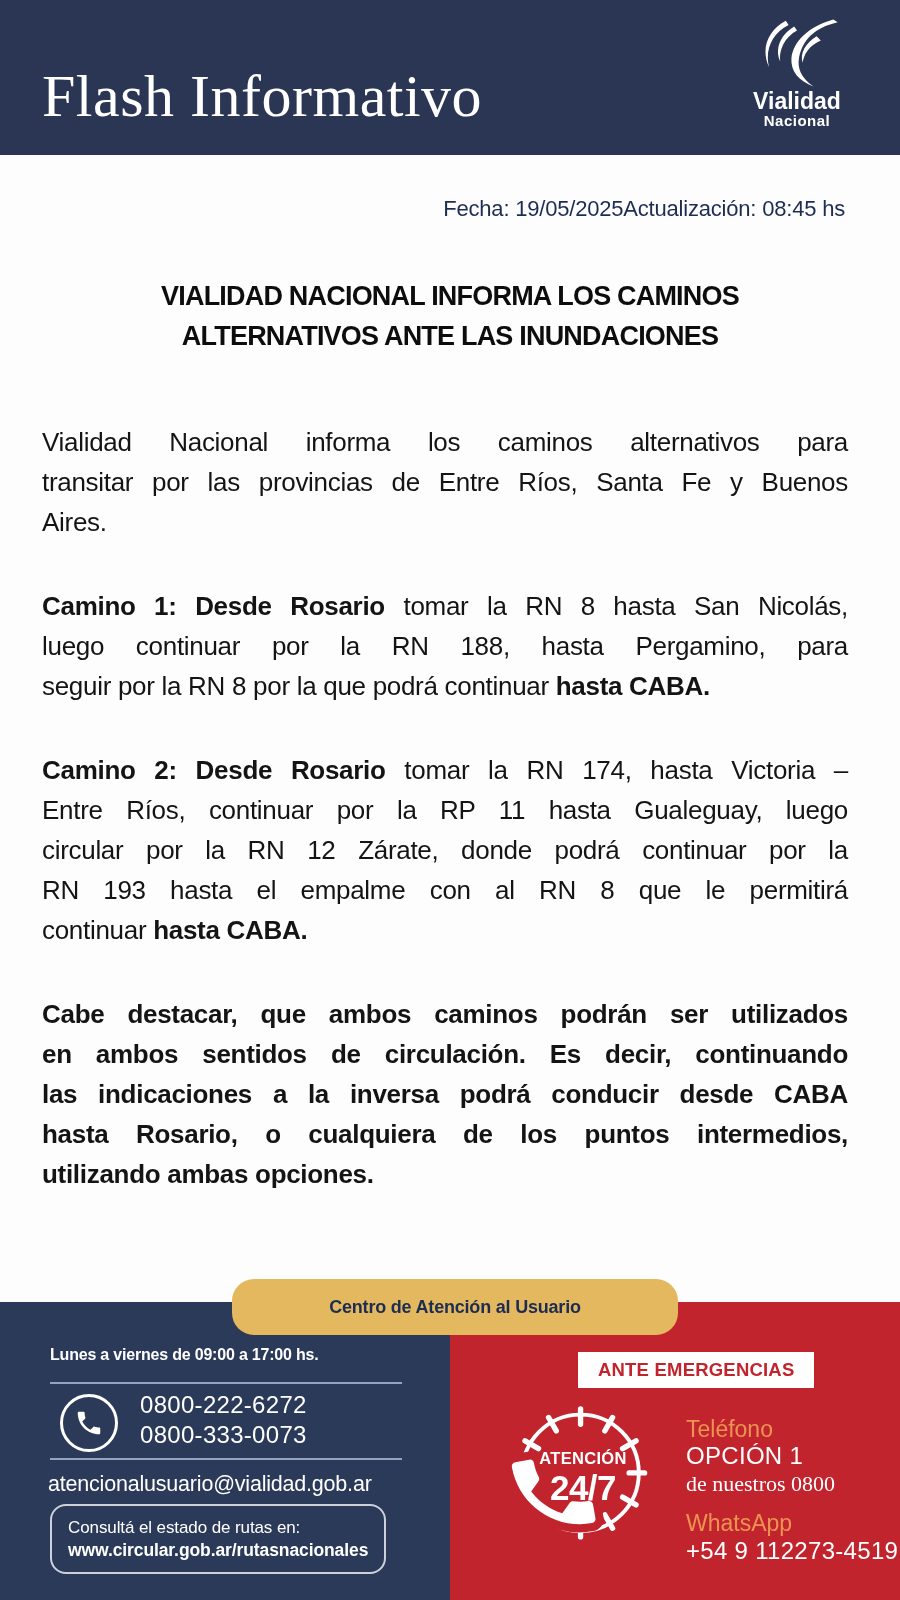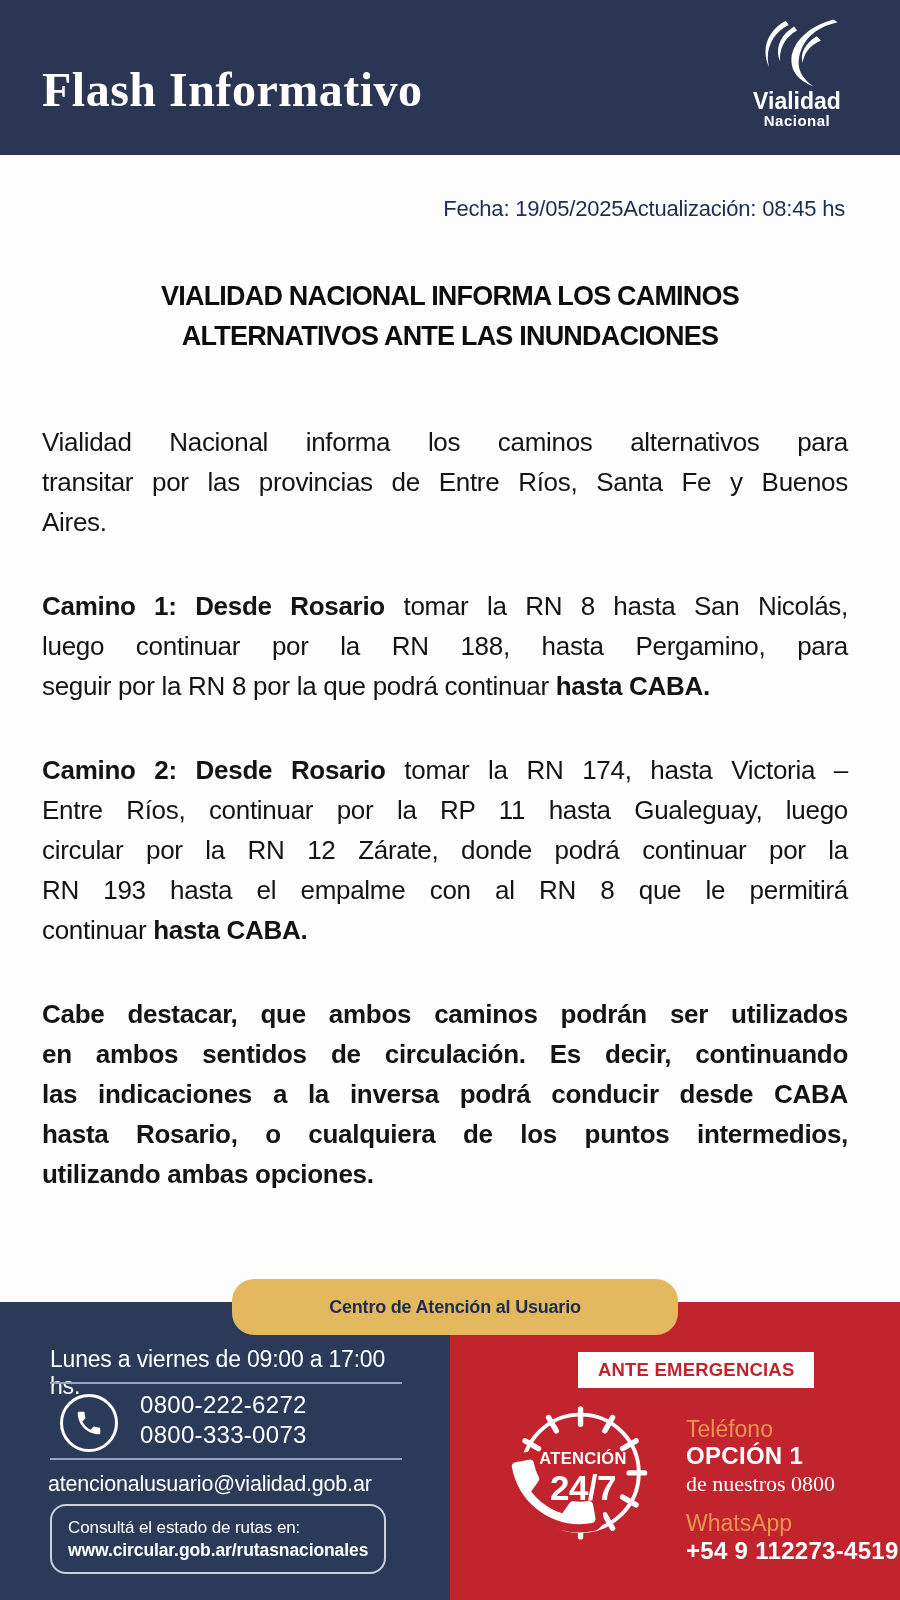--- a/index.html
+++ b/index.html
@@ -15,22 +15,22 @@
   html,body{background:#e8e8e8}
   .page{
     position:relative;width:900px;height:1600px;margin:0 auto;
     background:#fdfdfd;overflow:hidden;
     font-family:"Liberation Sans",sans-serif;color:#161616;
   }
   
   .banner{position:absolute;top:0;left:0;right:0;height:155px;background:var(--navy-header)}
   .banner h1{
     position:absolute;left:42px;top:66px;
-    font-family:"Liberation Serif",serif;font-weight:bold;
-    font-size:48px;line-height:1;color:#fff;letter-spacing:.5px;
+    font-family:"Liberation Serif",serif;font-weight:normal;
+    font-size:60px;line-height:1;color:#fff;letter-spacing:.5px;
   }
   .logo{position:absolute;right:36px;top:18px;width:134px;text-align:center;color:#fff}
   .logo svg{display:block;margin:0 auto;width:96px;height:70px}
   .logo-t1{font-size:23px;font-weight:bold;line-height:1;margin-top:2px}
   .logo-t2{font-size:15px;font-weight:bold;line-height:1.1;letter-spacing:.5px}
   
   .meta-row{
     position:absolute;top:196px;left:45px;right:55px;
     display:flex;justify-content:flex-end;
     font-size:22px;color:var(--navy-text);letter-spacing:-.2px;
@@ -48,21 +48,21 @@
   
   .footer-pill{
     position:absolute;top:1279px;left:232px;width:446px;height:56px;z-index:3;
     background:var(--gold);border-radius:22px;
     display:flex;align-items:center;justify-content:center;
     font-size:18px;font-weight:bold;color:var(--navy-text);letter-spacing:-.2px;
   }
   .footer-band{position:absolute;top:1302px;left:0;right:0;bottom:0;display:flex}
   .footer-left{position:relative;width:450px;background:var(--navy-footer);color:#fff}
   .footer-right{position:relative;width:450px;background:var(--red);color:#fff}
-  .hours{position:absolute;left:50px;top:44px;width:356px;font-size:23px;font-weight:normal;letter-spacing:-.2px}
+  .hours{position:absolute;left:50px;top:44px;width:356px;font-size:16px;font-weight:bold;letter-spacing:-.2px}
   .rule{position:absolute;left:50px;width:352px;height:2px;background:var(--rule)}
   .rule1{top:80px}.rule2{top:156px}
   .phone-circle{
     position:absolute;left:60px;top:92px;width:58px;height:58px;border:3px solid #fff;
     border-radius:50%;display:flex;align-items:center;justify-content:center;
   }
   .phone-circle svg{width:30px;height:30px}
   .phone-numbers{position:absolute;left:140px;top:88px;font-size:24px;line-height:30px;letter-spacing:.3px}
   .email{position:absolute;left:48px;top:170px;font-size:21.5px;letter-spacing:-.2px}
   .routes-box{
@@ -74,21 +74,21 @@
   .emg-pill{
     position:absolute;left:128px;top:50px;padding:7px 20px;background:#fff;border-radius:0;
     font-size:18.5px;font-weight:bold;color:var(--red);letter-spacing:.2px;
   }
   .clock{position:absolute;left:50px;top:101px;width:165px;height:165px}
   .attn-text{position:absolute;left:63px;top:148px;width:140px;text-align:center;line-height:1;z-index:2}
   .attn-l1{font-size:16.5px;font-weight:bold;letter-spacing:.3px}
   .attn-l2{font-size:35px;font-weight:bold;margin-top:3px;letter-spacing:-.5px}
   .emg-info{position:absolute;left:236px;top:114px;line-height:1.15}
   .emg-label{font-size:23px;color:var(--orange)}
-  .emg-strong{font-size:24px;font-weight:bold;letter-spacing:.3px}
+  .emg-strong{font-size:24px;font-weight:normal;letter-spacing:.3px}
   .emg-serif{font-family:"Liberation Serif",serif;font-size:22px;margin-top:1px}
   .emg-gap{margin-top:14px}
 </style>
 </head>
 <body>
 
 <div class="page">
 
   <header class="banner">
     <h1>Flash Informativo</h1>

